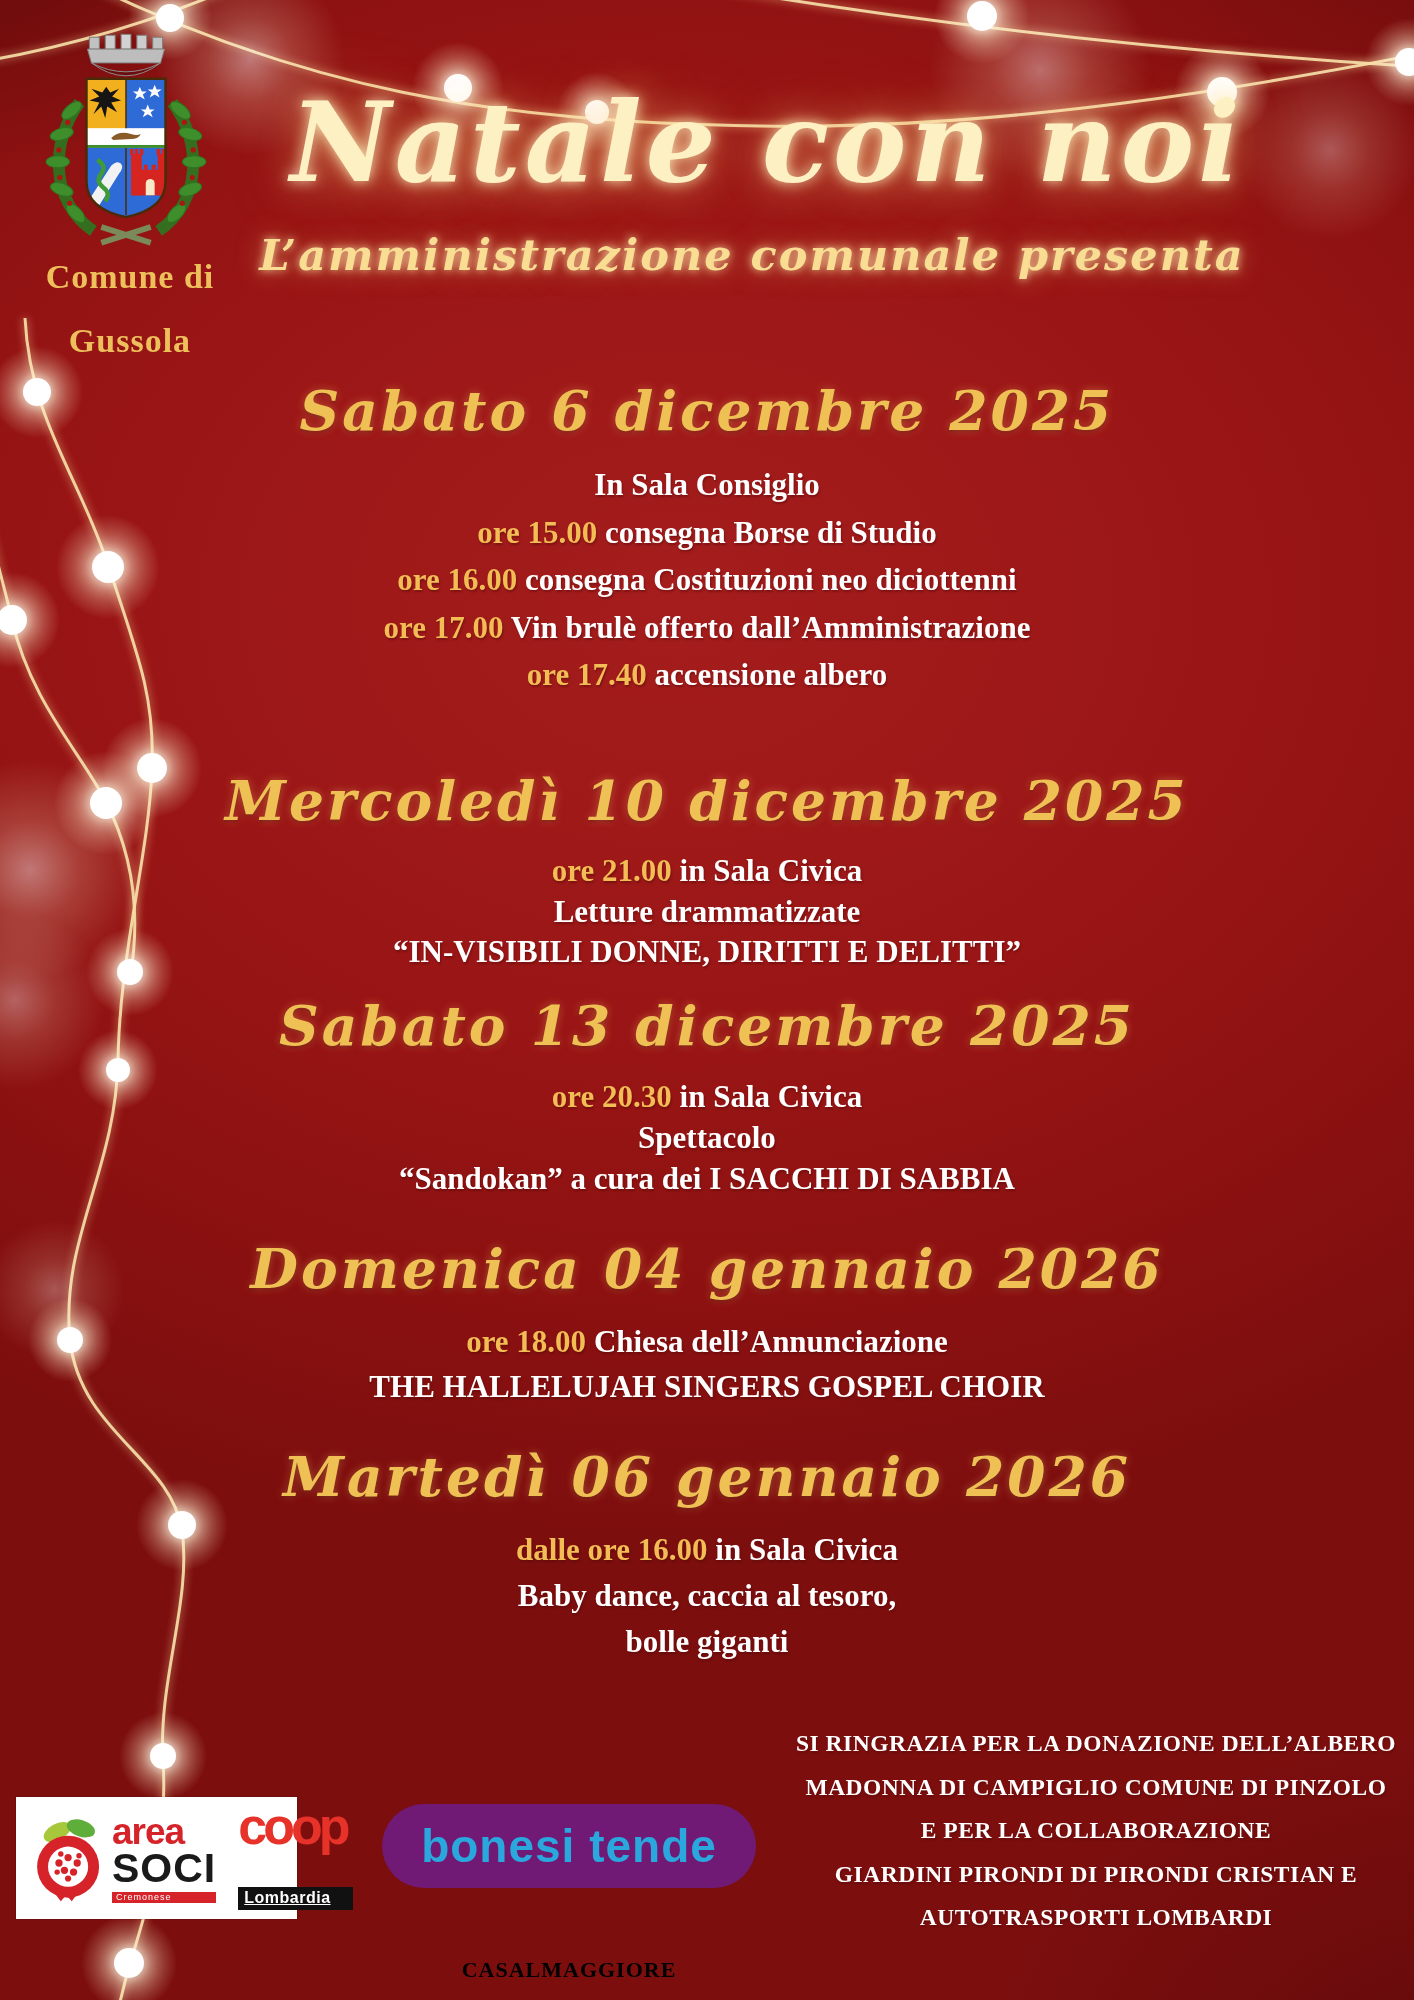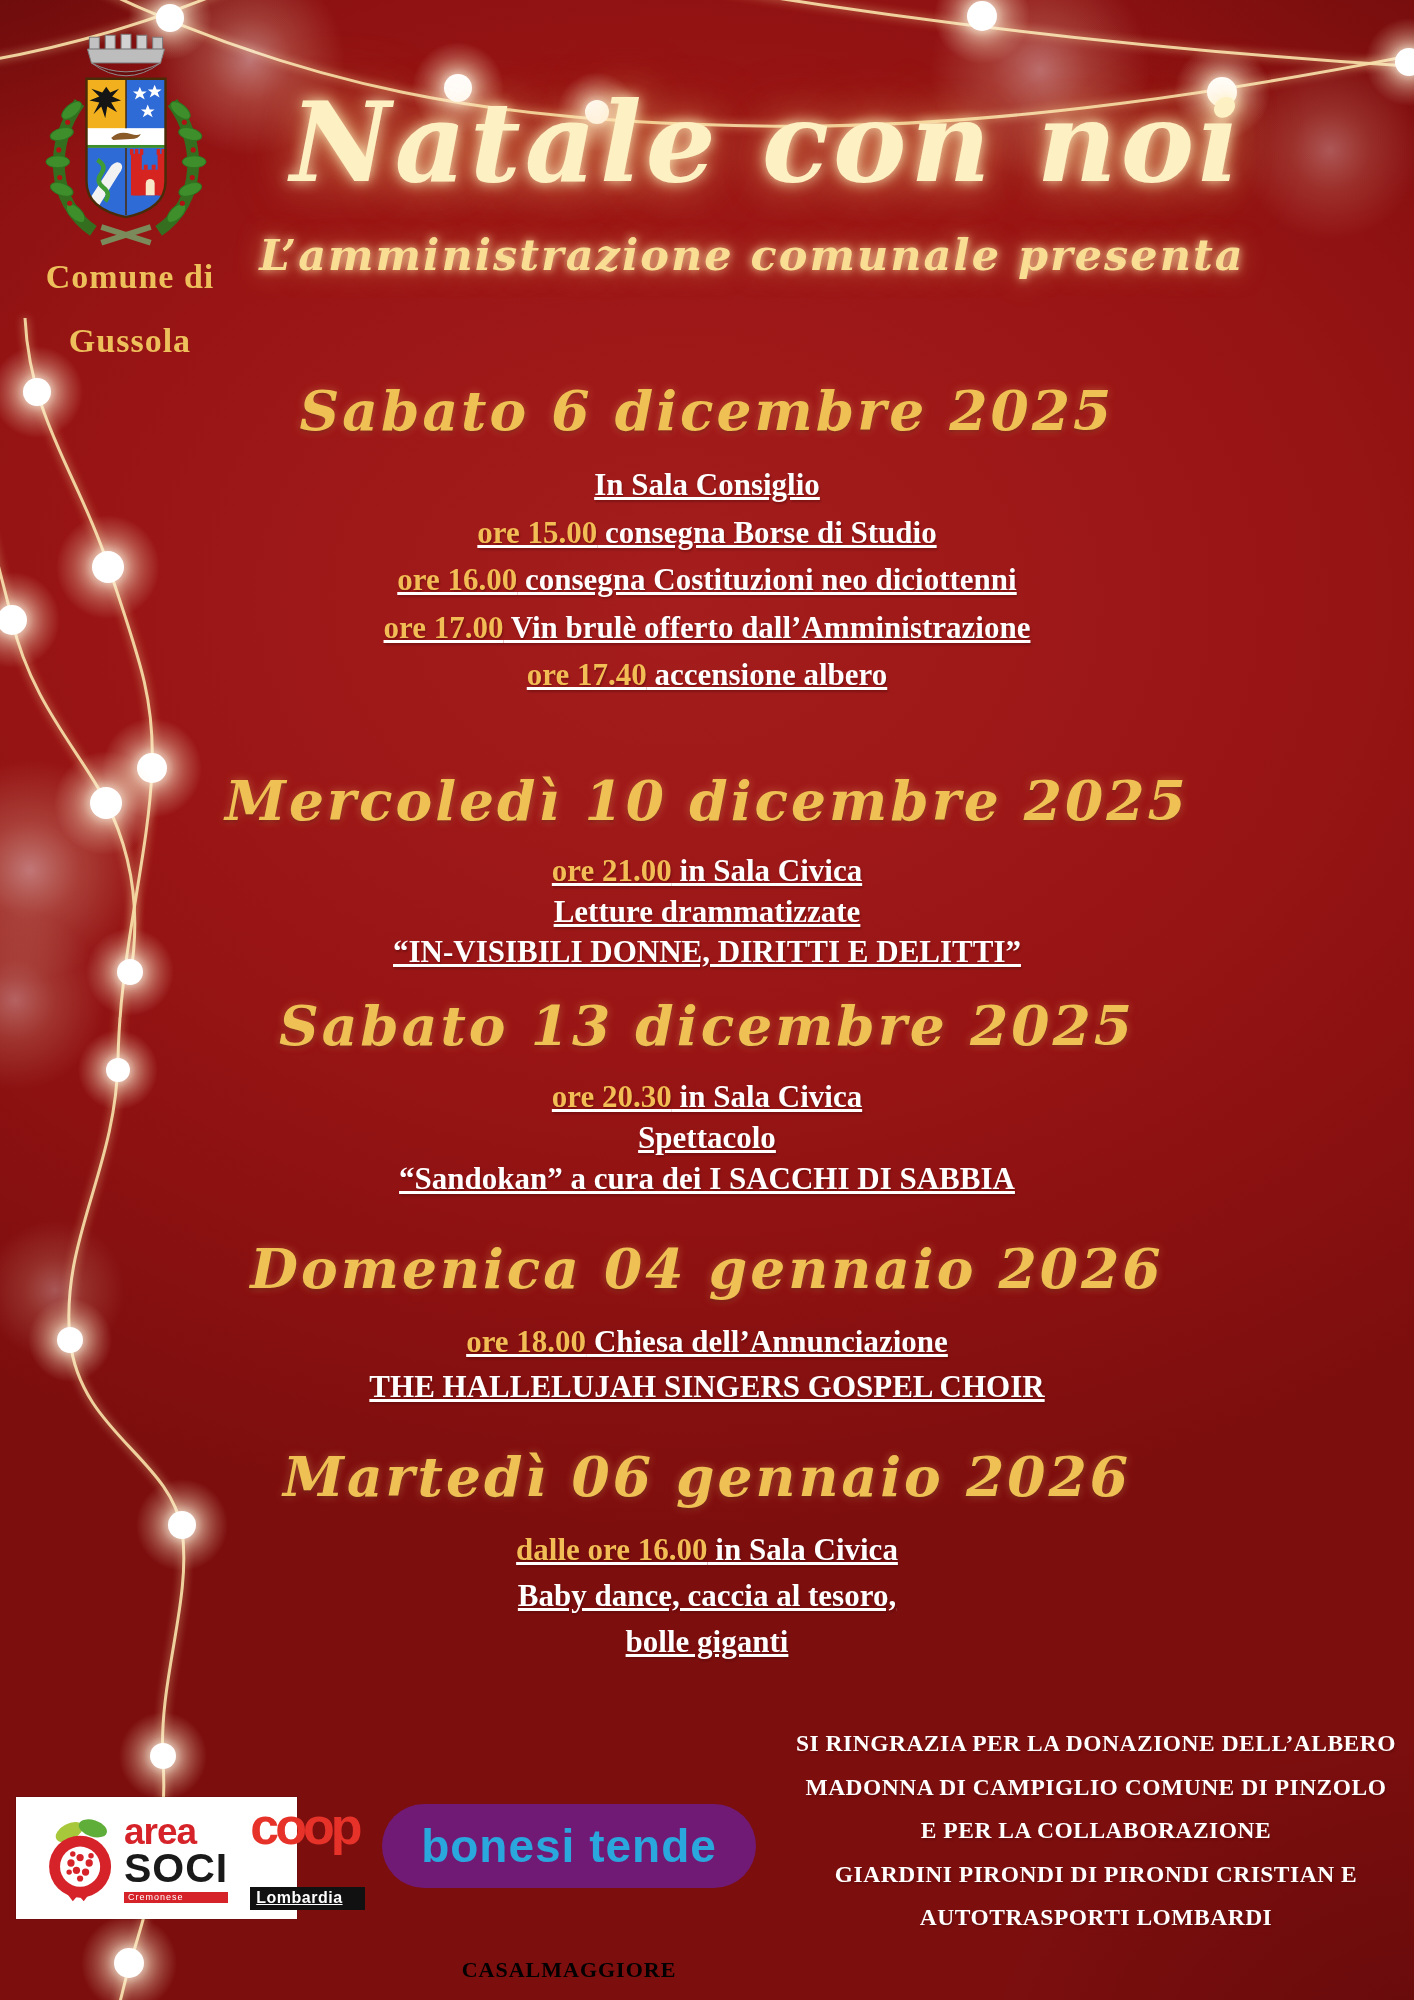--- a/index.html
+++ b/index.html
@@ -45,34 +45,33 @@
   }
   .event{position:absolute;left:0;width:1414px;text-align:center;}
   .event .date{
     font-size:55px;color:#efc154;letter-spacing:3px;
     text-shadow:0 0 8px rgba(255,210,120,.35),0 2px 3px rgba(70,8,8,.4);
     margin:0 0 18px 0;
   }
   .event .line{
     font-weight:700;font-size:31px;color:#ffffff;
     text-shadow:1px 2px 2px rgba(80,8,8,.45);
-    text-decoration:underline;
   }
   .hl{color:#f2bd55;}
   .ev1{top:378px}  .ev1 .line{line-height:47.5px}
   .ev2{top:768px}  .ev2 .line{line-height:40.5px}
   .ev3{top:993px}  .ev3 .line{line-height:41px}
   .ev4{top:1236px} .ev4 .line{line-height:45px}
   .ev5{top:1444px} .ev5 .line{line-height:46px}
 
   .logo-box{
     position:absolute;left:16px;top:1797px;width:281px;height:122px;
     background:#ffffff;display:flex;align-items:center;box-shadow:0 0 0 1px rgba(0,0,0,.08);
   }
-  .areasoci{display:flex;align-items:center;padding-left:24px;}
+  .areasoci{display:flex;align-items:center;padding-left:12px;}
   .areasoci-text{display:flex;flex-direction:column;line-height:1;margin-left:2px;}
   .areasoci-text .area{color:#d6232a;font-family:"Liberation Sans",sans-serif;font-weight:700;font-size:37px;letter-spacing:-1px;}
   .areasoci-text .soci{color:#1a1a1a;font-family:"Liberation Sans",sans-serif;font-weight:700;font-size:41px;letter-spacing:1px;margin-top:-2px;}
   .cremonese-bar{background:#d6232a;color:#fff;font-family:"Liberation Sans",sans-serif;font-size:9px;font-weight:400;padding:1px 4px;margin-top:3px;letter-spacing:1px;}
   .divider{width:2px;height:92px;background:#3a3a3a;margin:0 10px 0 12px;}
   .coop{display:flex;flex-direction:column;line-height:1;gap:33px;}
   .coop .word{color:#e63229;font-family:"Liberation Sans",sans-serif;font-weight:700;font-size:52px;letter-spacing:-4px;margin-top:-6px;}
   .coop .bar{background:#111;color:#fff;font-family:"Liberation Sans",sans-serif;font-weight:700;font-size:16px;padding:3px 22px 4px 6px;margin-top:2px;letter-spacing:.5px;text-decoration:underline;}
 
   .bonesi-pill{

